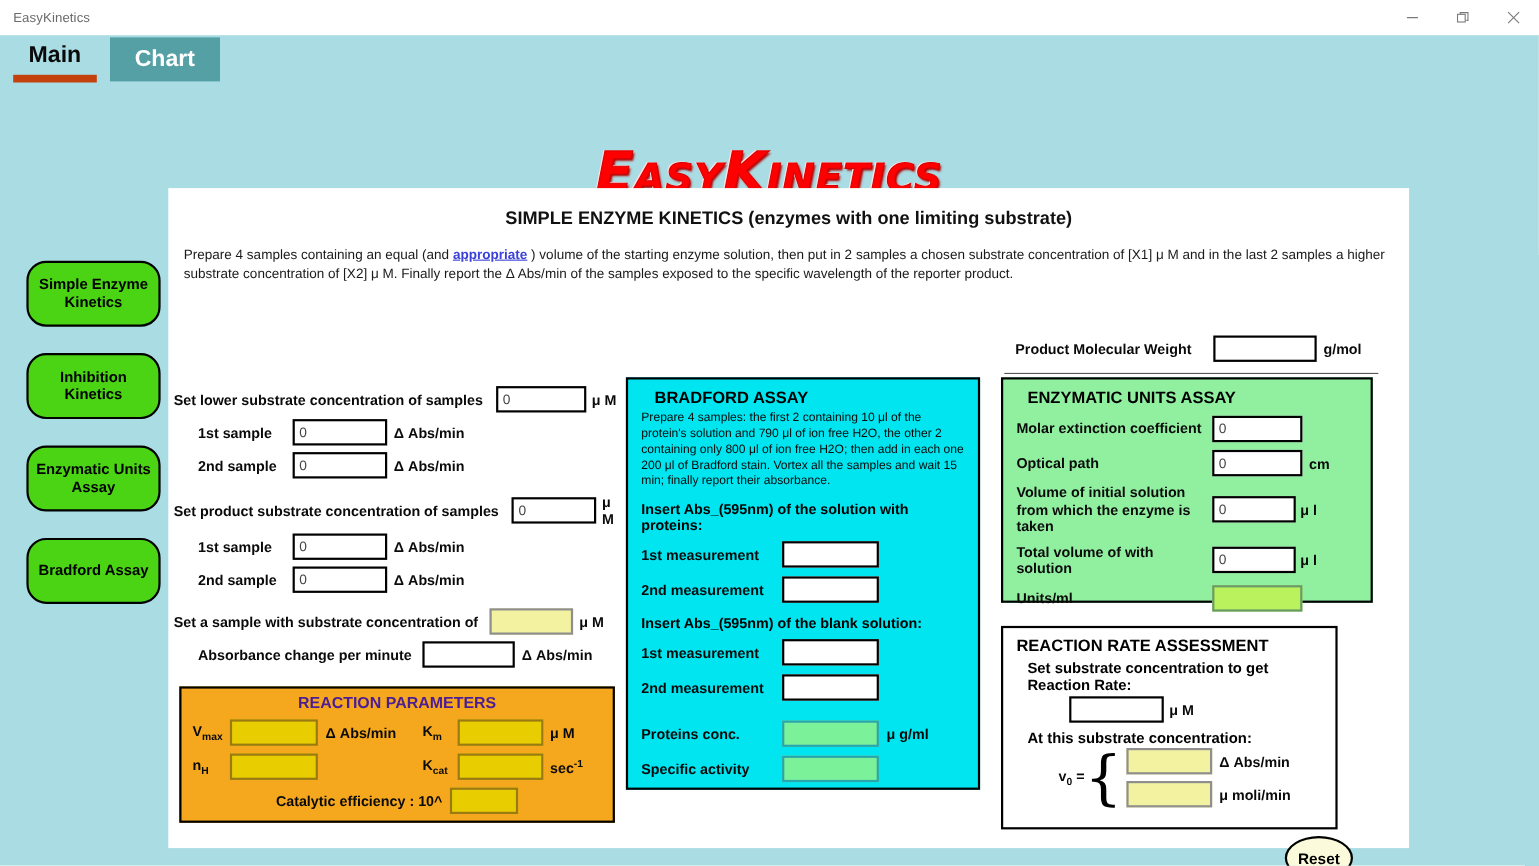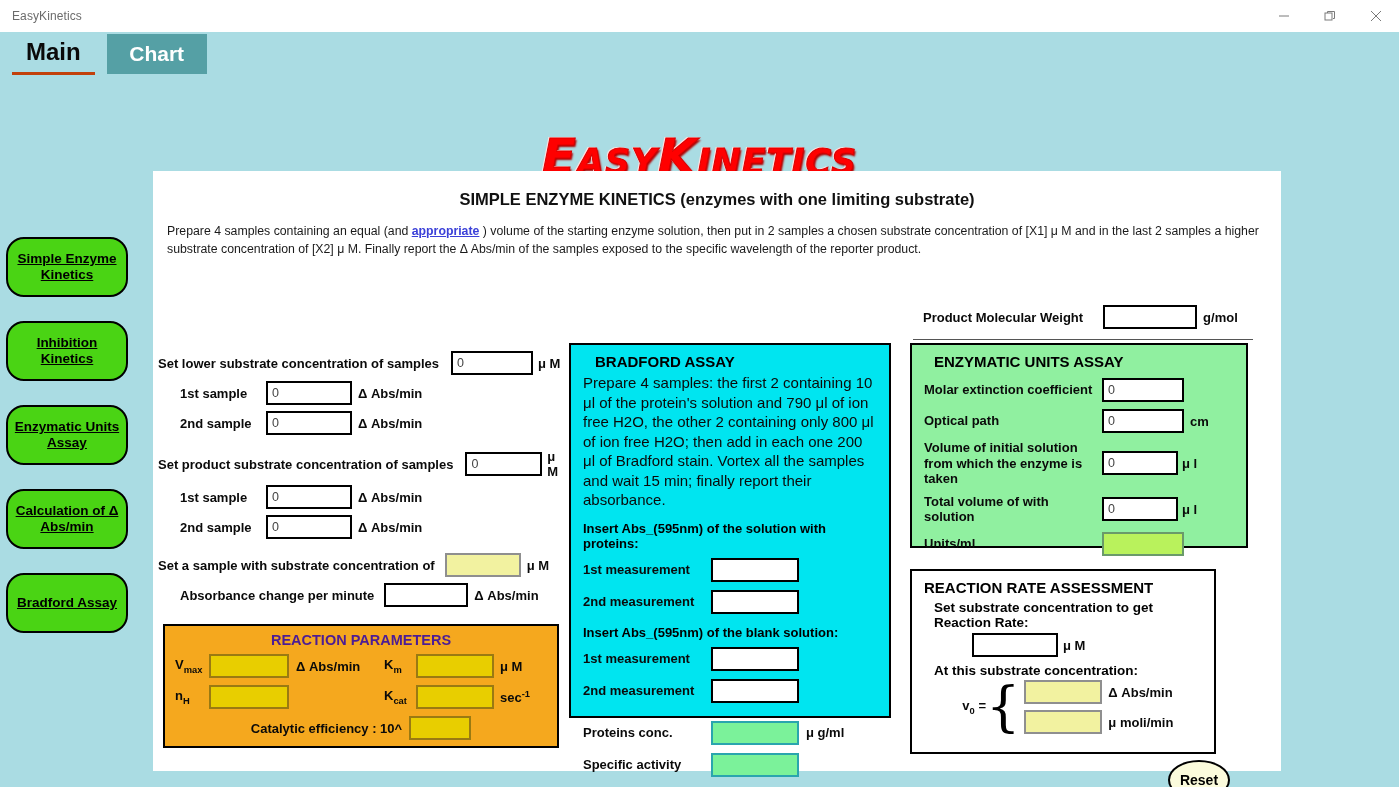--- a/index.html
+++ b/index.html
@@ -33,22 +33,22 @@
   .app {
     position: absolute; top: 32px; left: 0;
     width: 1399px; height: 755px;
     background: #aadce3;
   }
 
   
   .tabbar { position: absolute; top: 2px; left: 0; height: 44px; display: flex; align-items: flex-start; }
   .tab-main {
     margin-left: 12px; padding: 4px 14px 6px 14px;
-    font-size: 24px; font-weight: bold; color: #0a0a0a;
-    border-bottom: 3px solid #c2410c;
+    font-size: 21px; font-weight: bold; color: #0a0a0a;
+    border-bottom: 7px solid #c2410c;
     background: transparent;
   }
   .tab-chart {
     margin-left: 12px; width: 100px; height: 40px;
     background: #55a0a5;
     display: flex; align-items: center; justify-content: center;
     font-size: 21px; font-weight: bold; color: #ffffff;
   }
 
   
@@ -58,21 +58,21 @@
     font-family: "DejaVu Sans", sans-serif;
     font-size: 50px; font-weight: bold; font-style: italic;
     font-variant: small-caps;
     color: #ff0000;
     letter-spacing: 1px;
     text-shadow: -1.5px -1.5px 0 #ffe0e0, 1.5px 1.5px 2px #b00000;
     -webkit-text-stroke: 1px #d90000;
   }
 
   
-  .sidebar { position: absolute; left: 6px; top: 205px; width: 126px; text-decoration: underline; }
+  .sidebar { position: absolute; left: 24px; top: 205px; width: 126px; }
   .side-btn {
     width: 122px; height: 60px; margin-bottom: 24px;
     background: #4ad414; border: 2.5px solid #000;
     border-radius: 18px;
     display: flex; align-items: center; justify-content: center; text-align: center;
     font-size: 13.5px; font-weight: bold; color: #000;
     line-height: 1.15;
     padding: 0 4px;
   }
 
@@ -111,21 +111,21 @@
   .row .lbl { white-space: nowrap; }
 
   
   .bradford {
     position: absolute; left: 416px; top: 172px;
     width: 322px; height: 375px;
     background: #00e5f0; border: 2.5px solid #000;
     padding: 8px 12px;
   }
   .sec-title { font-size: 15px; font-weight: bold; color: #000; margin-bottom: 3px; }
-  .brad-desc { font-size: 15px; color: #0a0a0a; line-height: 1.3; }
+  .brad-desc { font-size: 11px; color: #0a0a0a; line-height: 1.3; }
   .brad-sub { font-size: 13px; font-weight: bold; color: #000; margin: 11px 0 7px 0; }
   .brad-row { display: flex; align-items: center; margin-bottom: 8px; }
   .brad-row .lbl { width: 128px; }
 
   
   .enzu {
     position: absolute; left: 757px; top: 172px;
     width: 338px; height: 205px;
     background: #90f0a0; border: 2.5px solid #000;
     padding: 8px 12px;
@@ -203,21 +203,20 @@
     <div class="tab-main">Main</div>
     <div class="tab-chart">Chart</div>
   </div>
 
   <div class="logo">EasyKinetics</div>
 
   <div class="sidebar">
     <div class="side-btn">Simple Enzyme Kinetics</div>
     <div class="side-btn">Inhibition Kinetics</div>
     <div class="side-btn">Enzymatic Units Assay</div>
-    <div class="side-btn">Calculation of Δ Abs/min</div>
     <div class="side-btn">Bradford Assay</div>
   </div>
 
   <div class="panel">
 
     <div class="panel-title">SIMPLE ENZYME KINETICS (enzymes with one limiting substrate)</div>
 
     <div class="panel-desc">
       <span>Prepare 4 samples containing an equal (and </span><a href="#">appropriate</a><span> ) volume of the starting enzyme solution, then put in 2 samples a chosen substrate concentration of [X1] μ M and in the last 2 samples a higher substrate concentration of [X2] μ M. Finally report the Δ Abs/min of the samples exposed to the specific wavelength of the reporter product.</span>
     </div>

